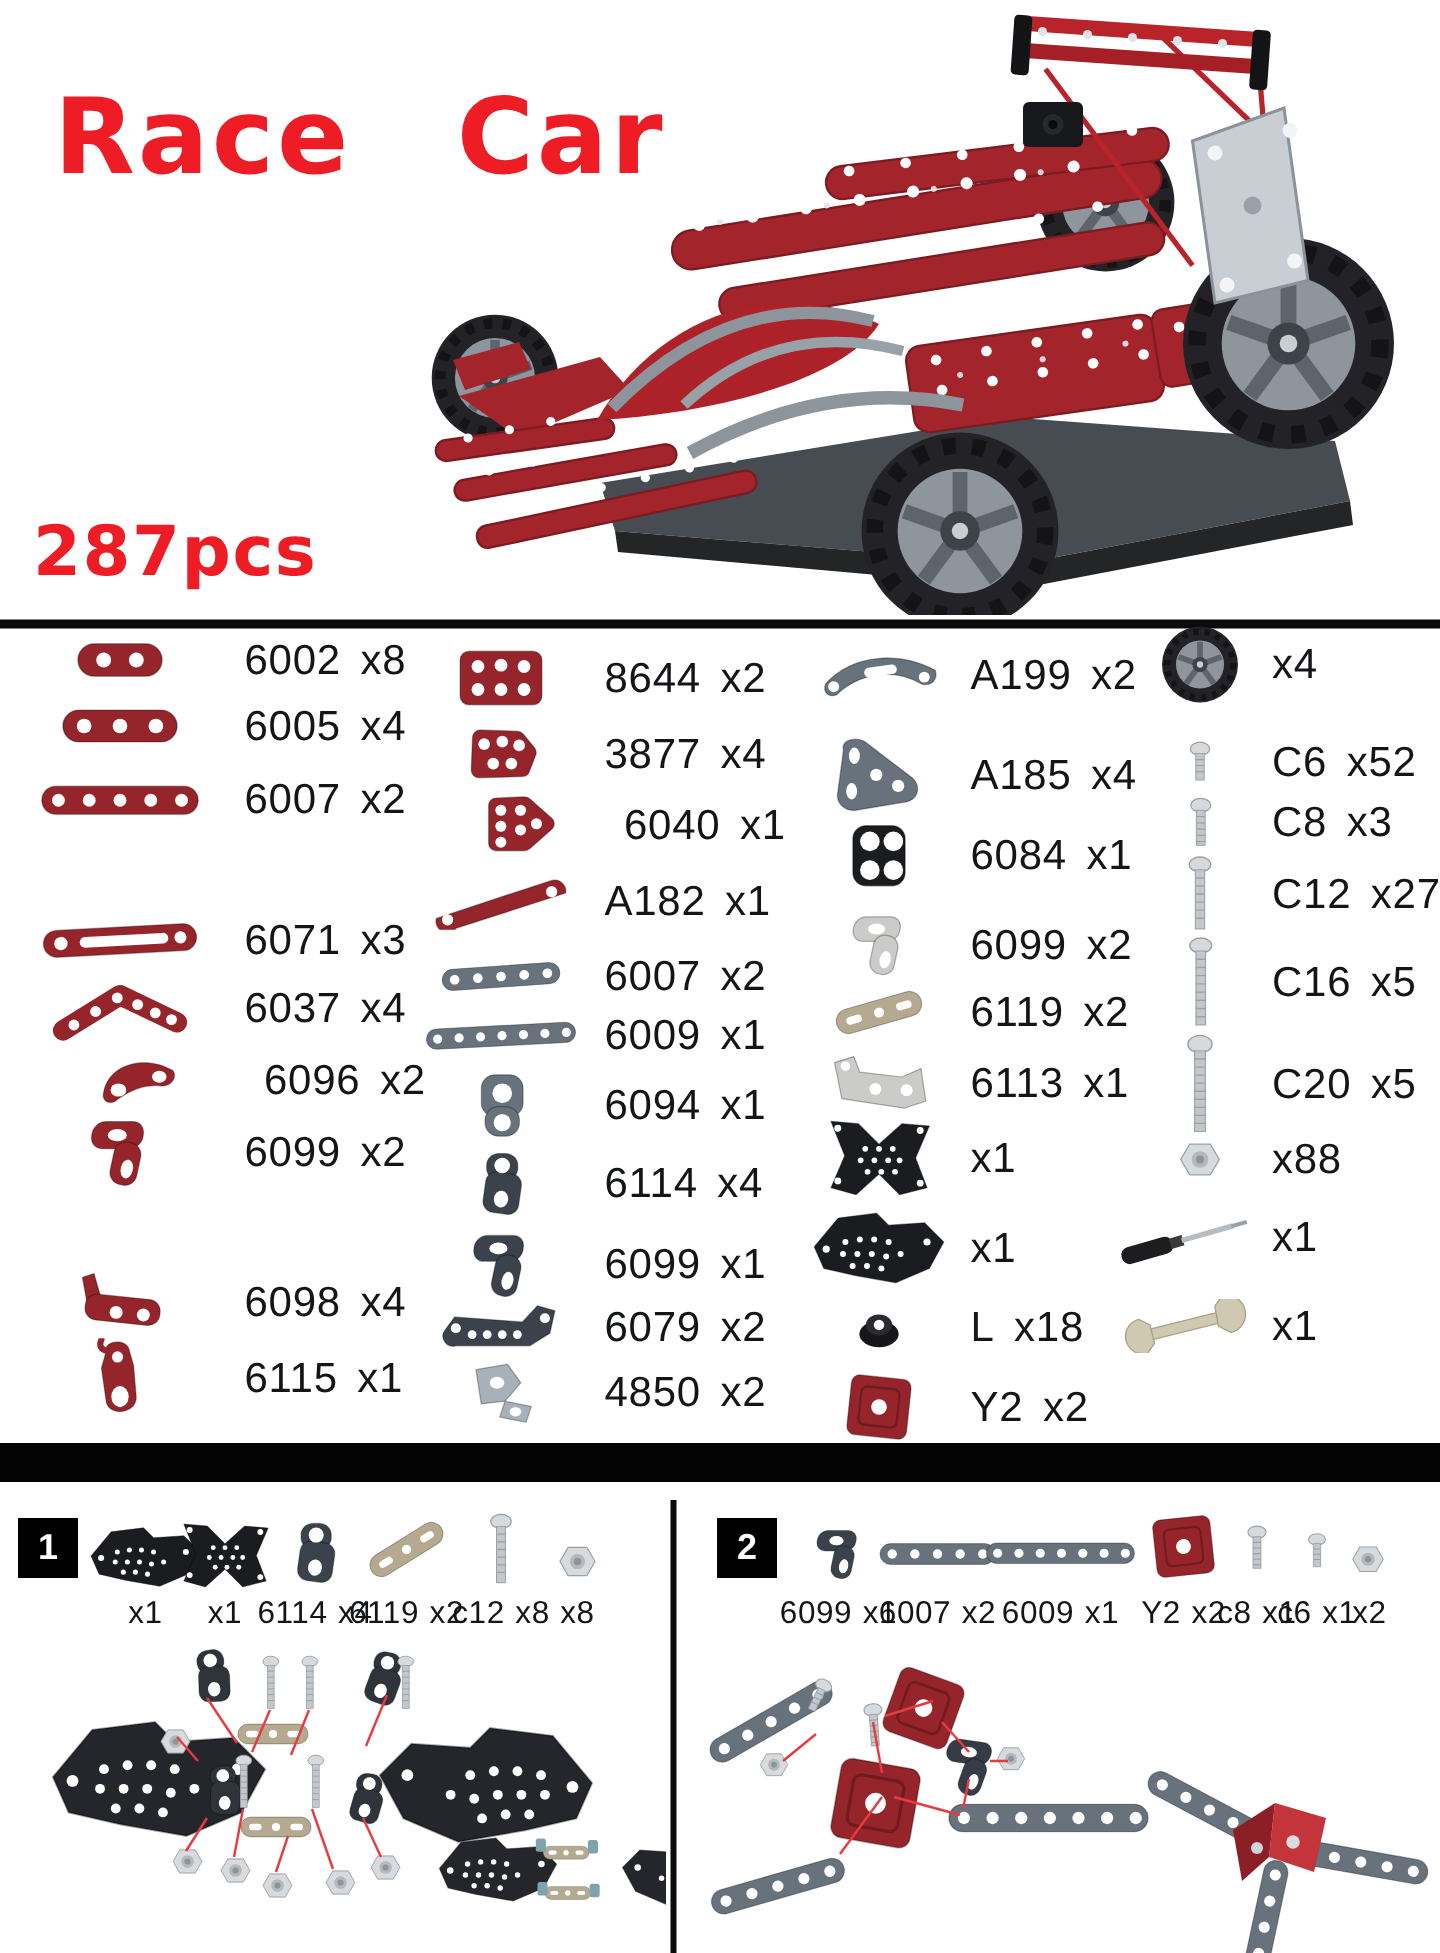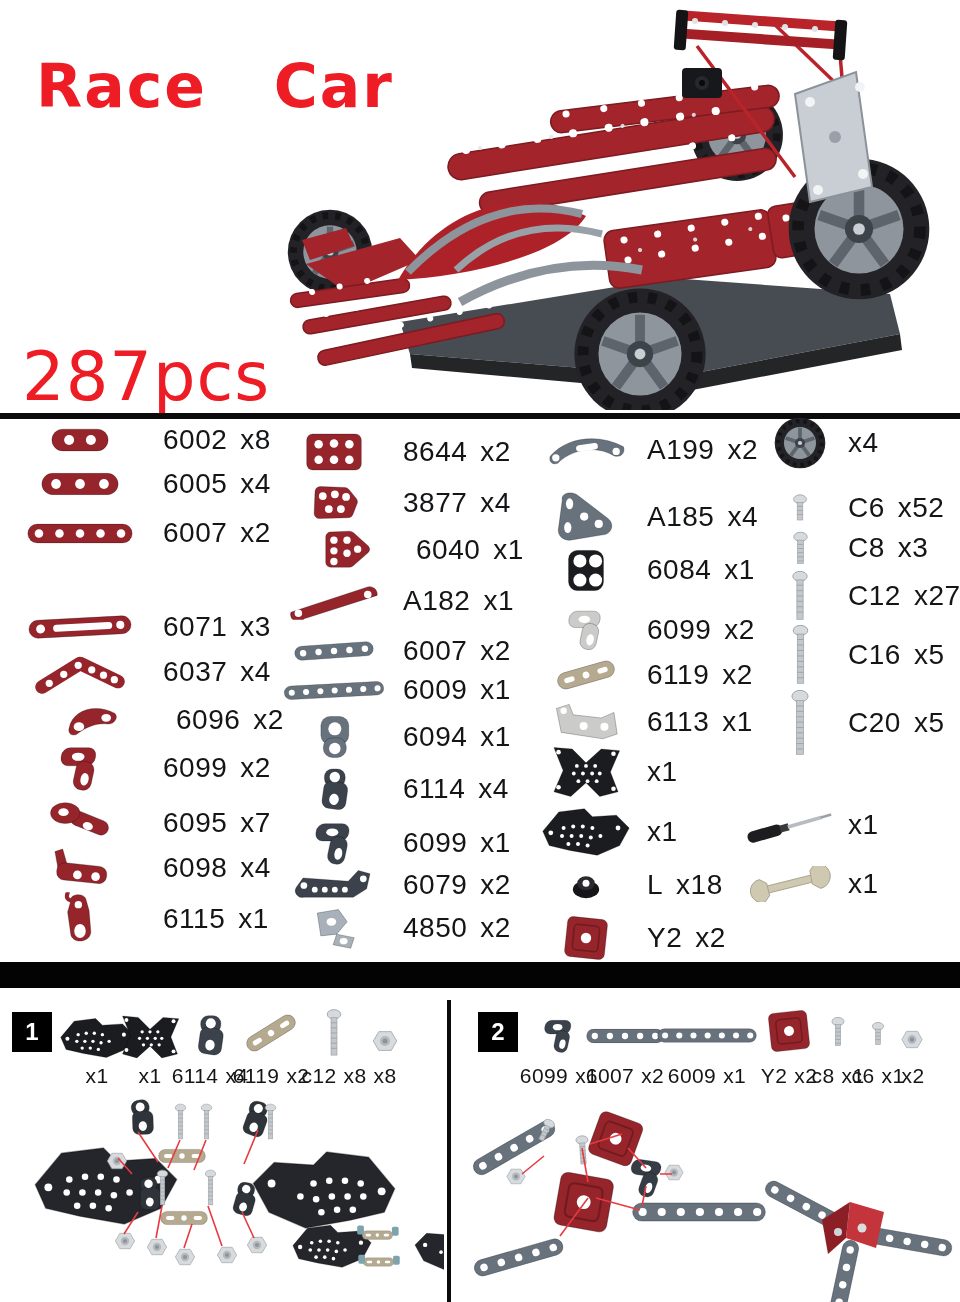--- a/index.html
+++ b/index.html
@@ -1,21 +1,21 @@
 <!DOCTYPE html>
 <html><head>
 <meta charset="utf-8">
 <style>
   html,body{margin:0;padding:0;background:#fff}
   #stage{position:relative;width:960px;height:1302px;margin:0 auto;background:#fff;overflow:hidden;
          font-family:"Liberation Sans",sans-serif;color:#141517}
   .abs{position:absolute}
-  #title{left:36px;top:56px;font-family:"DejaVu Sans",sans-serif;font-weight:600;font-size:60px;
+  #title{left:36px;top:56px;font-family:"DejaVu Sans",sans-serif;font-weight:600;font-size:70px;
          letter-spacing:2px;word-spacing:44px;line-height:1}
-  #pcs{left:22px;top:344px;font-family:"DejaVu Sans",sans-serif;font-weight:400;font-size:67px;letter-spacing:1px;line-height:1}
+  #pcs{left:22px;top:344px;font-family:"DejaVu Sans",sans-serif;font-weight:700;font-size:46px;letter-spacing:1px;line-height:1}
   .rule{left:0;width:960px;background:#0b0b0b}
   #rule-top{top:413px;height:6px}
   #bar-mid{top:962px;height:26px;background:#030303}
   #vdiv{left:447px;top:1000px;width:4px;height:302px;background:#0b0b0b}
   .row{position:absolute;height:48px;display:flex;align-items:center;gap:13px;font-size:28px;letter-spacing:.5px}
   .ic{display:flex;align-items:center;justify-content:center;flex:none}
   .ic svg{display:block;overflow:visible}
   .pid:empty{display:none}
   .c-red{color:#96242b}.c-gray{color:#67727d}.c-dark{color:#3b424b}.c-light{color:#a8b1b9}
   .c-silver{color:#cbccc9}.c-tan{color:#b5aa90}.c-black{color:#1b1c1f}
@@ -450,29 +450,20 @@
     </div>
   <div class="row" style="left:10px;top:744px">
       <span class="ic" style="width:140px">
         <svg class="c-red" style="width:40px;height:47px" viewBox="0 0 44 52">
           <use href="#p-angle99"></use>
         </svg>
       </span>
       <span class="pid">6099</span>
       <span class="qty">x2</span>
     </div>
-  <div class="row" style="left:10px;top:799px">
-      <span class="ic" style="width:140px">
-        <svg class="c-red" style="width:66px;height:47px" viewBox="0 0 76 54">
-          <use href="#p-angle95"></use>
-        </svg>
-      </span>
-      <span class="pid">6095</span>
-      <span class="qty">x7</span>
-    </div>
   <div class="row" style="left:10px;top:844px">
       <span class="ic" style="width:140px">
         <svg class="c-red" style="width:64px;height:44px" viewBox="0 0 74 50">
           <use href="#p-angleL"></use>
         </svg>
       </span>
       <span class="pid">6098</span>
       <span class="qty">x4</span>
     </div>
   <div class="row" style="left:10px;top:891px;height:56px">
@@ -719,20 +710,28 @@
       <span class="qty">x5</span>
     </div>
   <div class="row" style="left:765px;top:689px;height:68px">
       <span class="ic" style="width:70px">
         <svg style="width:22px;height:68px" viewBox="0 0 22 76">
           <use href="#p-b20"></use>
         </svg>
       </span>
       <span class="pid">C20</span>
       <span class="qty">x5</span>
+    </div>
+  <div class="row" style="left:765px;top:749px">
+      <span class="ic" style="width:70px">
+        <svg style="width:28px;height:24px" viewBox="0 0 32 28">
+          <use href="#p-nut"></use>
+        </svg>
+      </span>
+      <span class="qty">x88</span>
     </div>
   <div class="row" style="left:745px;top:801px">
       <span class="ic" style="width:90px">
         <svg style="width:90px;height:46px" viewBox="0 0 100 52">
           <use href="#p-screwdriver"></use>
         </svg>
       </span>
       <span class="qty">x1</span>
     </div>
   <div class="row" style="left:745px;top:860px">

